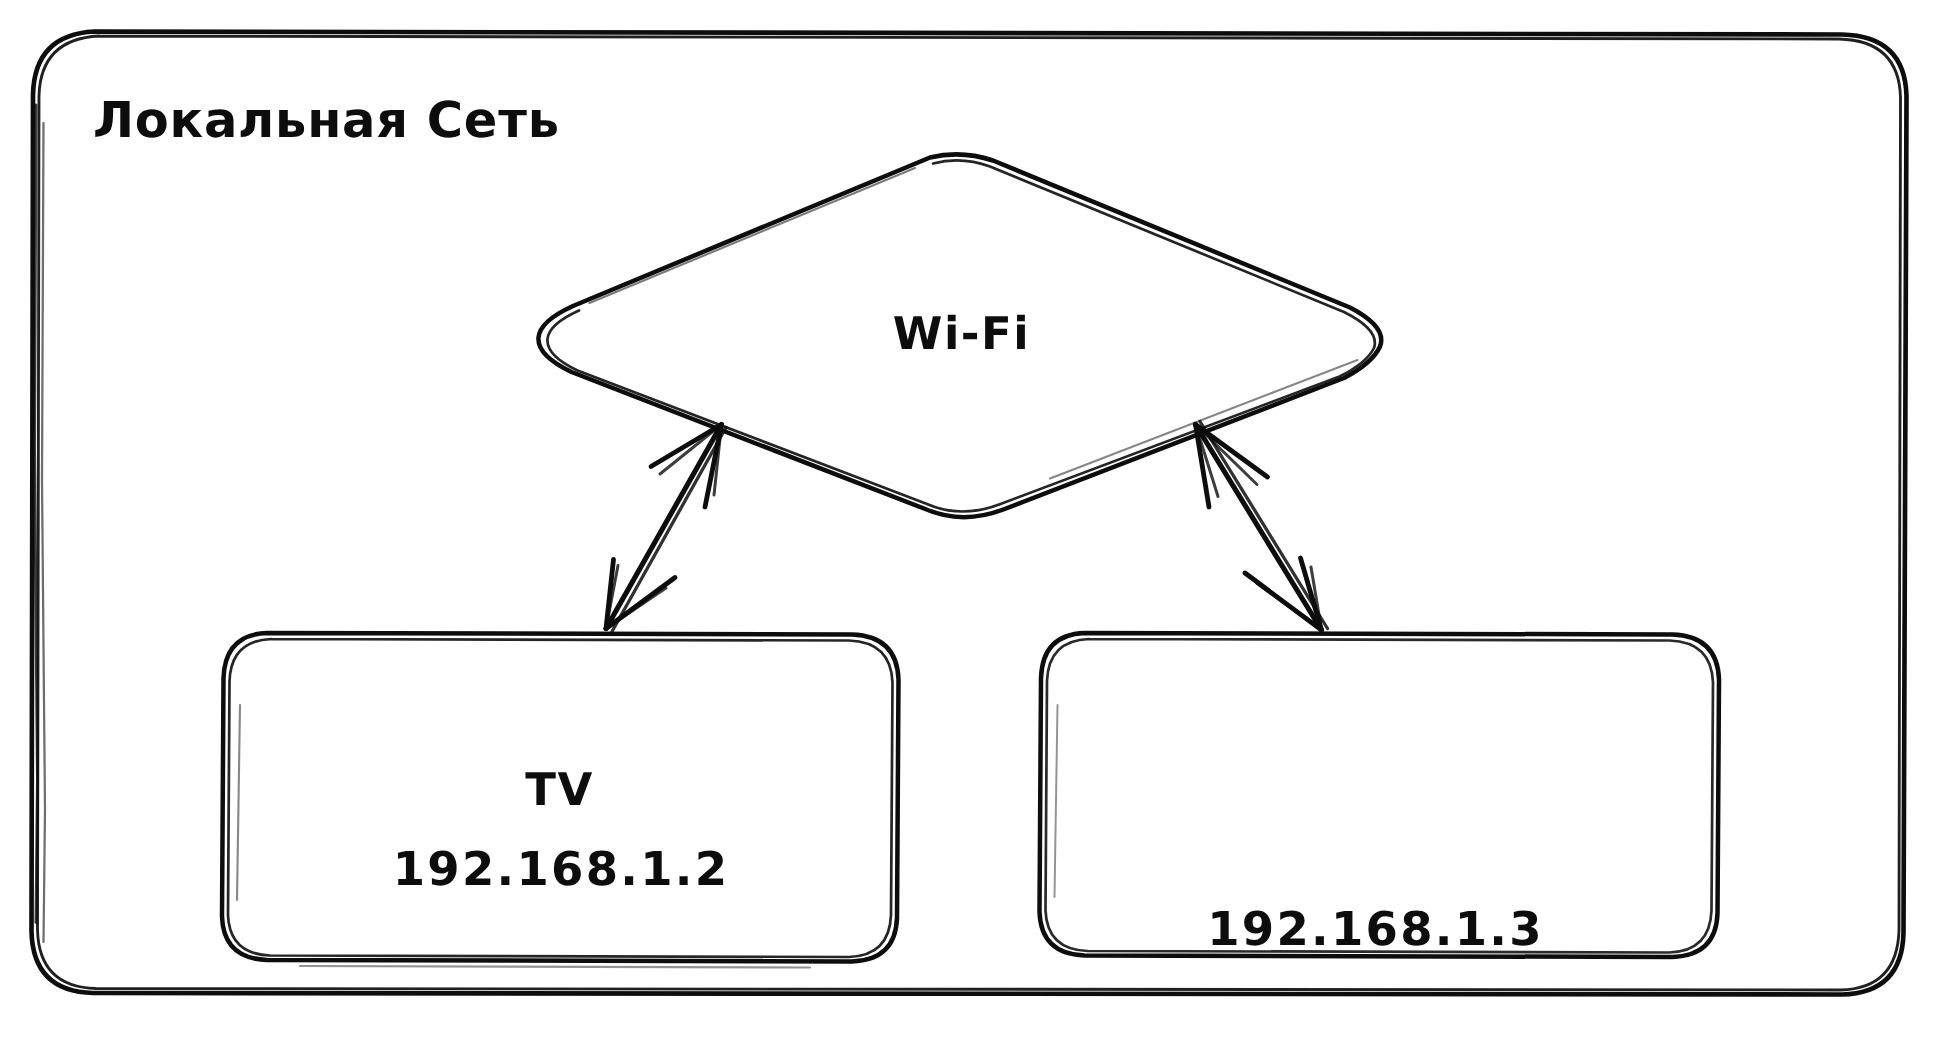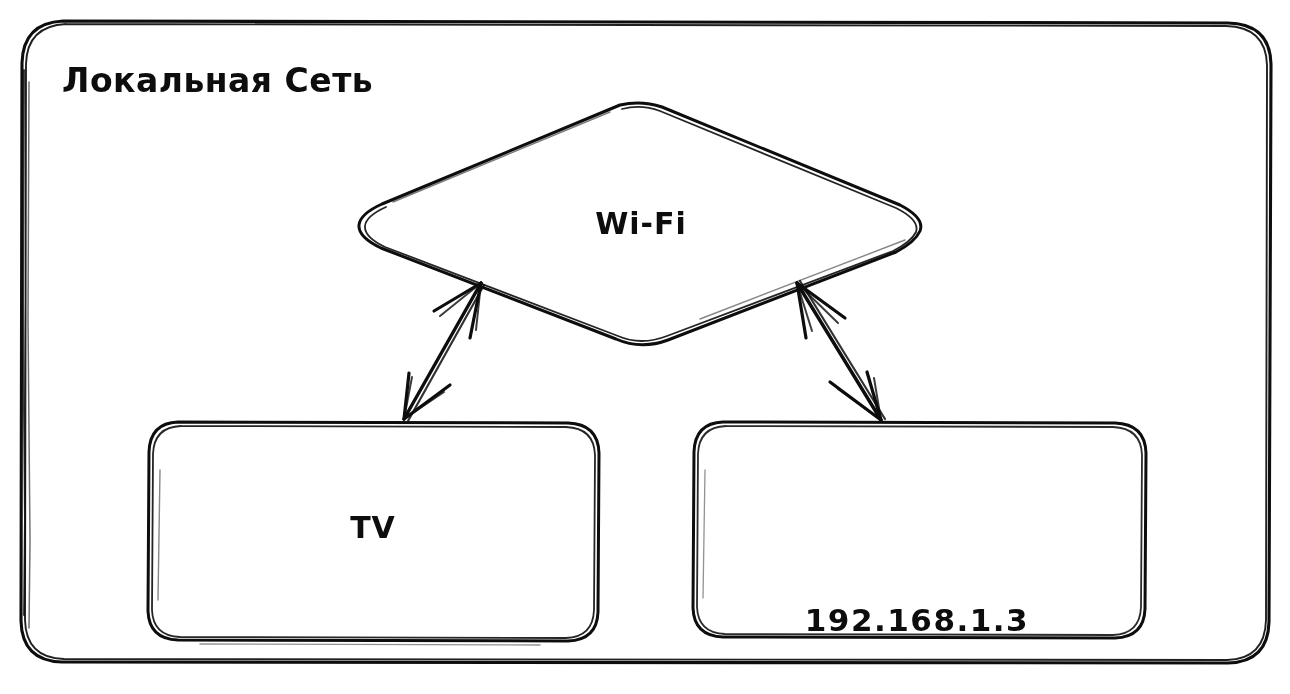--- a/index.html
+++ b/index.html
@@ -119,17 +119,18 @@
 
     </g>
   </svg>
 
   <div class="lbl" id="group-title" style="left:62px; top:80px;">Локальная Сеть</div>
 
   <div class="lbl" id="diamond-label" style="left:641px; top:223px;">Wi-Fi</div>
 
   <div class="lbl node-title" style="left:373px; top:479px;margin-top:48px;">TV</div>
 
+  <div class="lbl node-ip" style="left:374px; top:580px;">192.168.1.2</div>
 
 
   <div class="lbl node-ip" style="left:917px; top:580px;margin-top:40px;">192.168.1.3</div>
 
 </div>
 
 </body></html>

